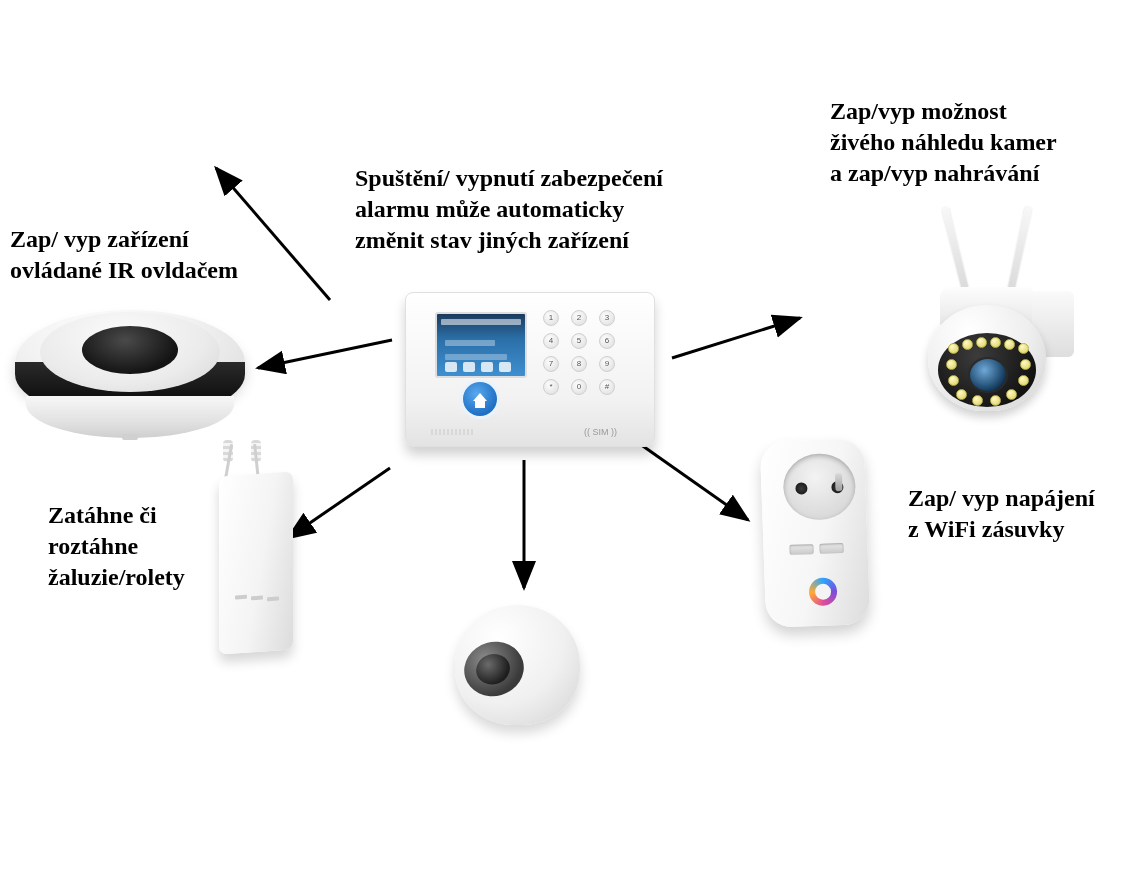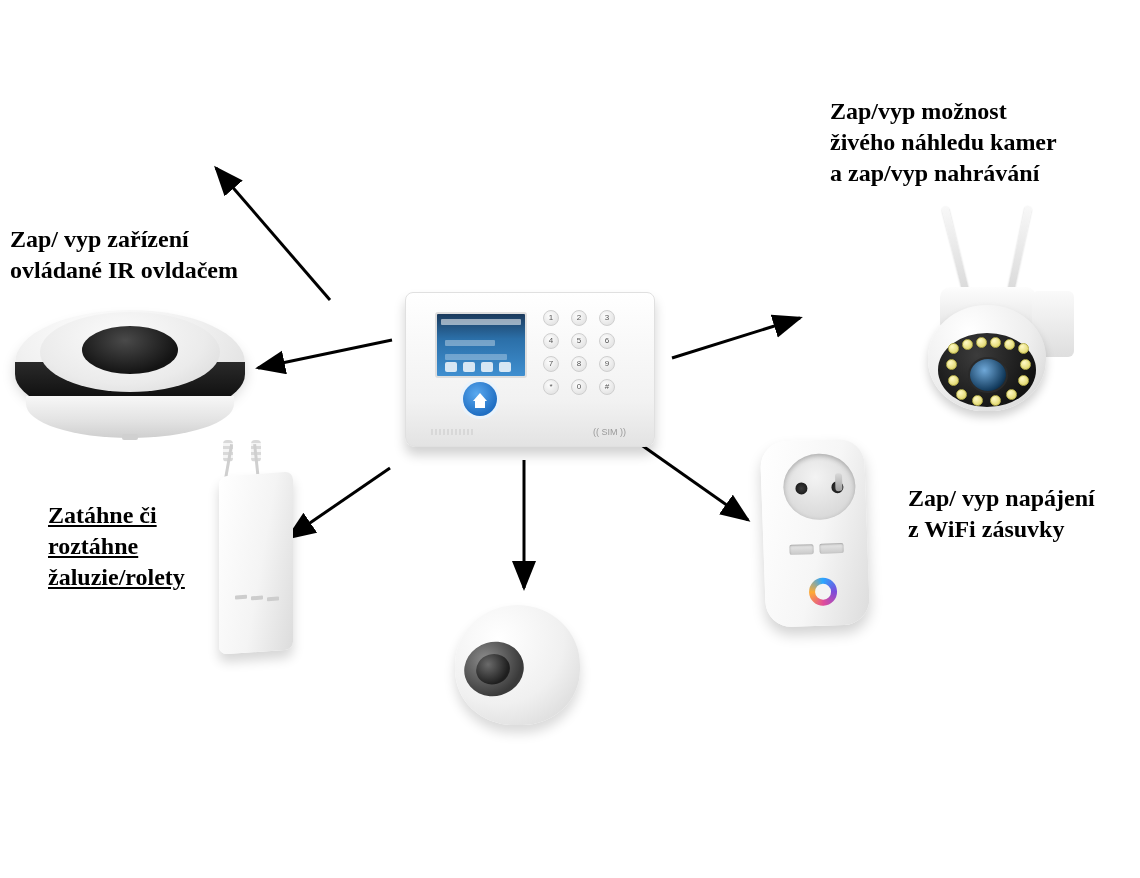--- a/index.html
+++ b/index.html
@@ -141,21 +141,21 @@
     background: radial-gradient(circle at 40% 35%, #fdfdfd, #dcdcdc);
     border: 1px solid #cfcfcf;
     color: #555; font-size: 8px; text-align: center; line-height: 14px;
     font-family: "Liberation Sans", sans-serif;
   }
   #alarm-panel .speaker {
     position: absolute; left: 26px; bottom: 12px; width: 44px; height: 6px;
     background: repeating-linear-gradient(90deg,#d8d8d8 0 2px,transparent 2px 4px);
   }
   #alarm-panel .brand {
-    position: absolute; right: 29px; bottom: 10px;
+    position: absolute; right: 38px; bottom: 10px;
     font-size: 9px; color: #9a9a9a; font-family: "Liberation Sans", sans-serif;
   }
 
   
   #ptz-camera { left: 880px; top: 195px; width: 210px; height: 230px; }
   #ptz-camera .ant {
     position: absolute; width: 7px; height: 90px; border-radius: 4px;
     background: linear-gradient(#f8f8f8, #d9d9d9);
     box-shadow: 0 1px 2px rgba(0,0,0,.2);
   }
@@ -297,26 +297,29 @@
     <line x1="672" y1="358" x2="800" y2="318" stroke="#000" stroke-width="3" marker-end="url(#ah)"></line>
     <line x1="390" y1="468" x2="288" y2="538" stroke="#000" stroke-width="3" marker-end="url(#ah)"></line>
     <line x1="524" y1="460" x2="524" y2="588" stroke="#000" stroke-width="3" marker-end="url(#ah)"></line>
     <line x1="640" y1="444" x2="748" y2="520" stroke="#000" stroke-width="3" marker-end="url(#ah)"></line>
   </svg>
 
 
   <div class="label" style="left:10px; top:224px;">Zap/ vyp zařízení
 ovládané IR ovldačem</div>
 
+  <div class="label" style="left:355px; top:163px;">Spuštění/ vypnutí zabezpečení
+alarmu může automaticky
+změnit stav jiných zařízení</div>
 
   <div class="label" style="left:830px; top:96px;">Zap/vyp možnost
 živého náhledu kamer
 a zap/vyp nahrávání</div>
 
-  <div class="label" style="left:48px; top:500px;text-decoration:underline;">Zatáhne či
+  <div class="label" style="left:48px; top:500px;">Zatáhne či
 roztáhne
 žaluzie/rolety</div>
 
 
   <div class="label" style="left:908px; top:483px;">Zap/ vyp napájení
 z WiFi zásuvky</div>
 
   <div class="device" id="ir-hub">
     <div class="body"></div>
     <div class="band"></div>

